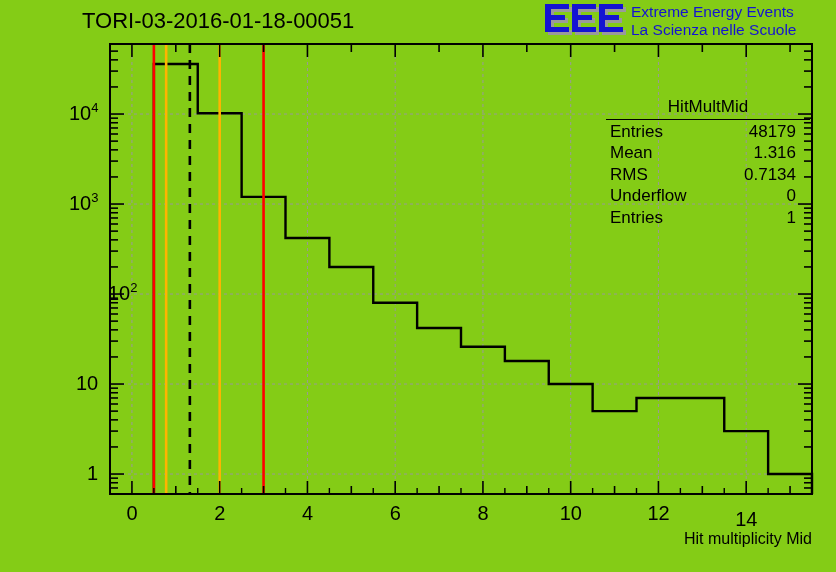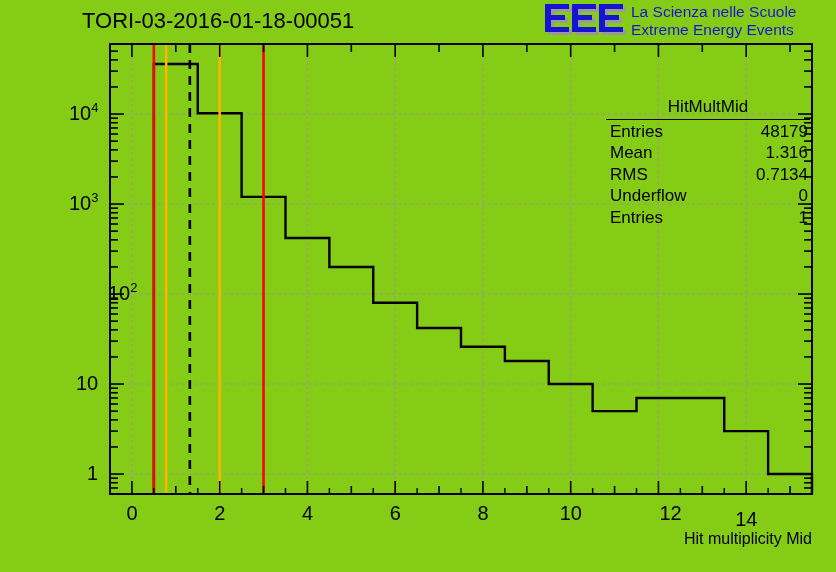--- a/index.html
+++ b/index.html
@@ -76,21 +76,21 @@
     padding-bottom: 1px;
     margin-top: 28px;
   }
   .stats-rule {
     border-bottom: 1.3px solid #000;
     margin: 0 2px 1px 2px;
   }
   .stats-row {
     display: flex;
     justify-content: space-between;
-    padding: 0 4px 0 6px;
+    padding: 0 16px 0 6px;
   }
   .stats-key { white-space: nowrap; }
   .stats-val { white-space: nowrap; }
   
   .xaxis-title {
     position: absolute;
     right: 24px;
     top: 530px;
     font-size: 16px;
     white-space: nowrap;
@@ -307,22 +307,22 @@
         <rect x="29" y="1" width="6" height="28"></rect>
         <rect x="29" y="12" width="20" height="5"></rect>
         <rect x="29" y="24" width="24" height="5"></rect>
         <rect x="56" y="1" width="24" height="5"></rect>
         <rect x="56" y="1" width="6" height="28"></rect>
         <rect x="56" y="12" width="20" height="5"></rect>
         <rect x="56" y="24" width="24" height="5"></rect>
       </g>
     </svg>
     <div class="eee-text">
+      <div>Extreme Energy Events</div>
       <div>La Scienza nelle Scuole</div>
-      <div>Extreme Energy Events</div>
     </div>
   </div>
 
   <div class="stats-box">
     <div class="stats-title">HitMultMid</div>
     <div class="stats-rule"></div>
     <div class="stats-row">
       <span class="stats-key">Entries</span>
       <span class="stats-val">48179</span>
     </div>
@@ -345,20 +345,20 @@
   </div>
 
   <div class="xaxis-title">Hit multiplicity Mid</div>
 
 <div class="tick-label" style="top: 502px; left: 126.438px;">0</div>
     <div class="tick-label" style="top: 502px; left: 214.188px;">2</div>
     <div class="tick-label" style="top: 502px; left: 301.938px;">4</div>
     <div class="tick-label" style="top: 502px; left: 389.688px;">6</div>
     <div class="tick-label" style="top: 502px; left: 477.438px;">8</div>
     <div class="tick-label" style="top: 502px; left: 559.688px;">10</div>
-    <div class="tick-label" style="top: 502px; left: 647.438px; margin-left: 12px;">12</div>
+    <div class="tick-label" style="top: 502px; left: 647.438px;">12</div>
     <div class="tick-label" style="top: 508px; left: 735.188px;">14</div>
     <div class="tick-label ylab-exp" style="left: 87px; top: 461.534px;">1</div>
     <div class="tick-label ylab-exp" style="left: 76px; top: 371.534px;">10</div>
     <div class="tick-label ylab-exp" style="left: 69px; top: 281.534px; margin-left: 39px;">10<sup>2</sup></div>
     <div class="tick-label ylab-exp" style="left: 69px; top: 191.534px;">10<sup>3</sup></div>
     <div class="tick-label ylab-exp" style="left: 69px; top: 101.534px;">10<sup>4</sup></div>
   </div>
 
 </body></html>

